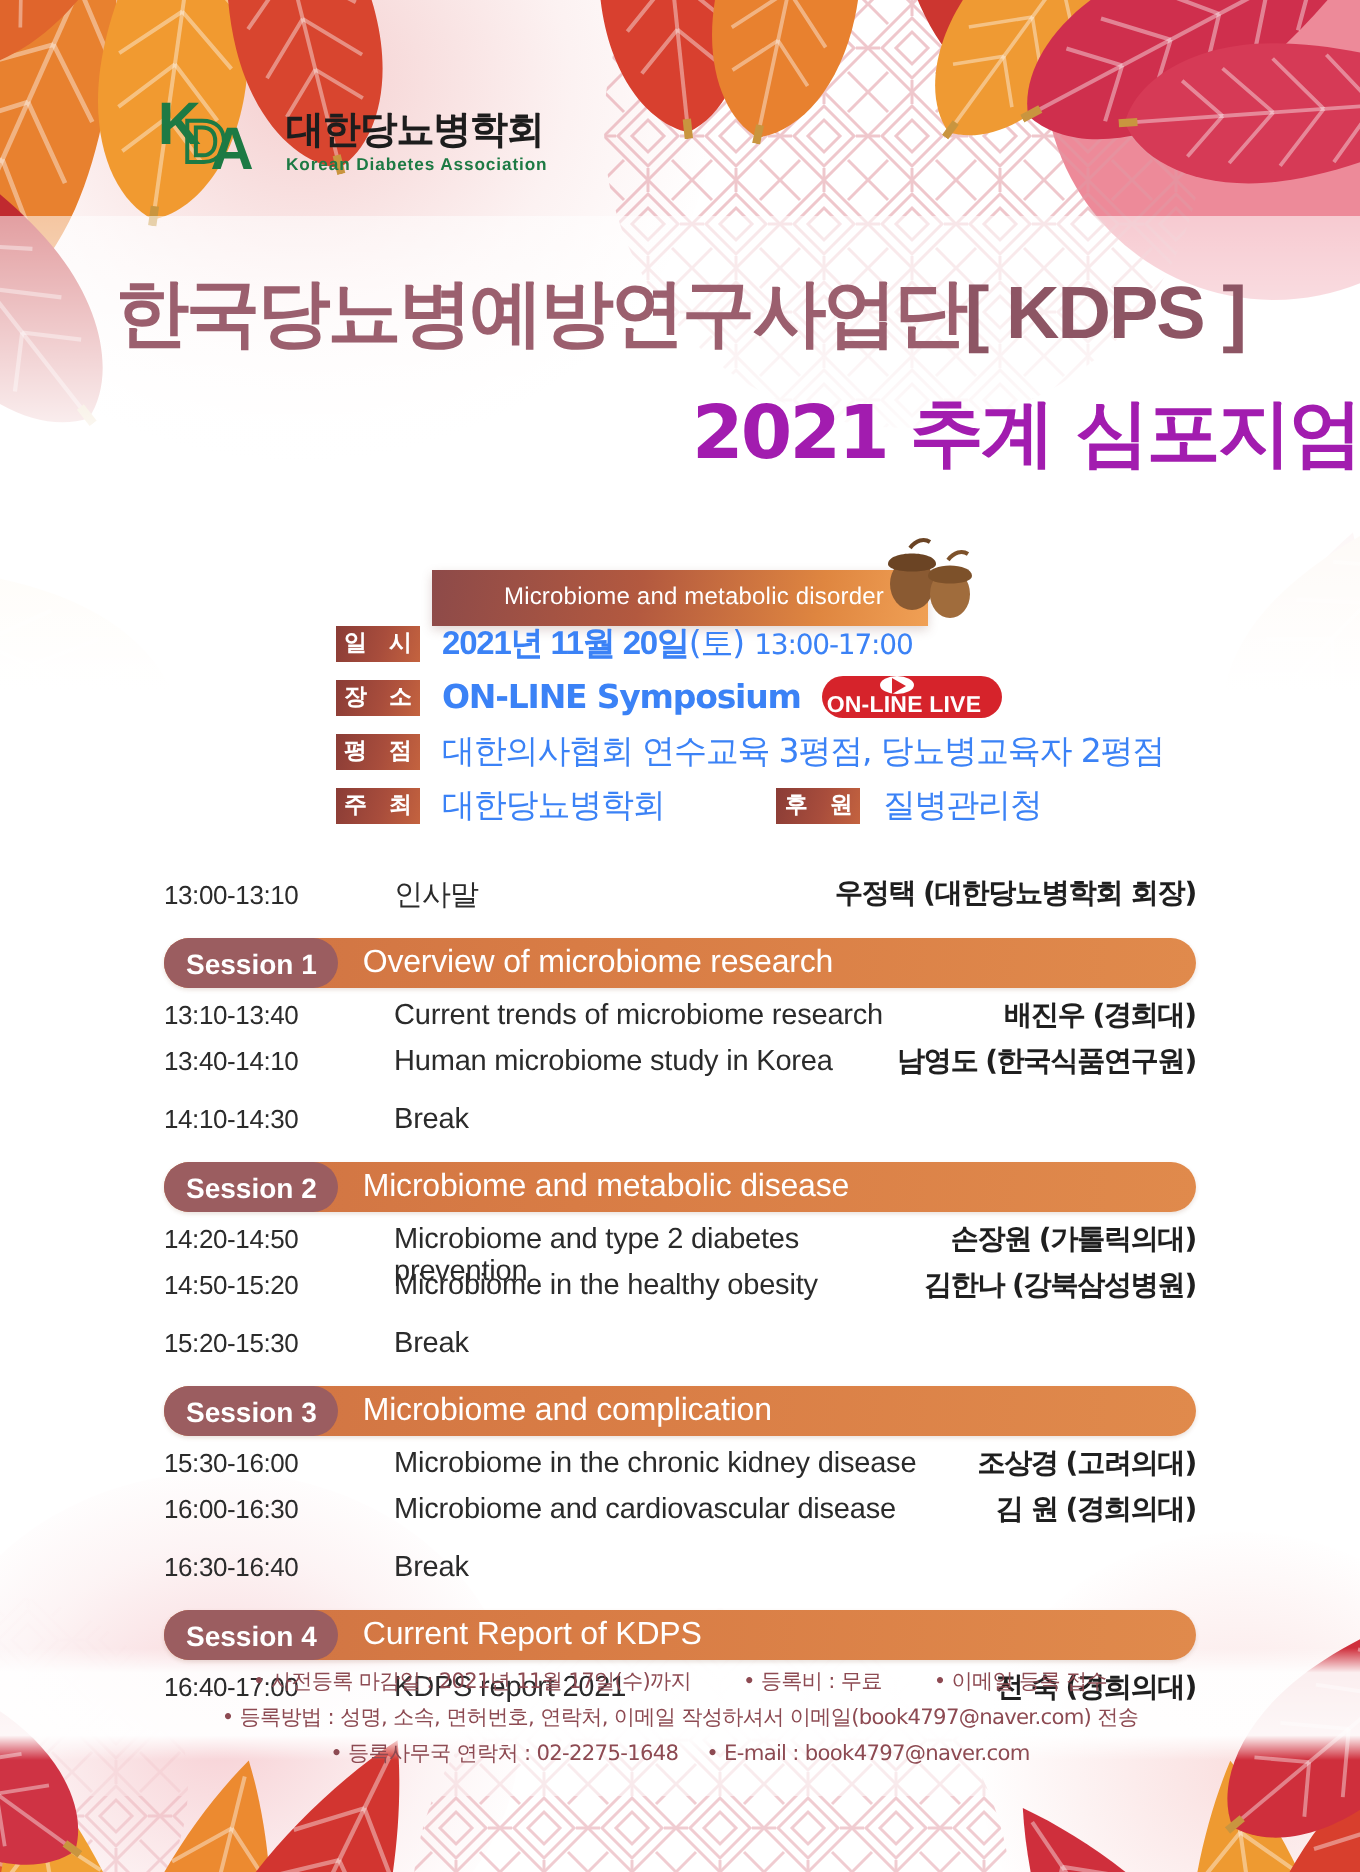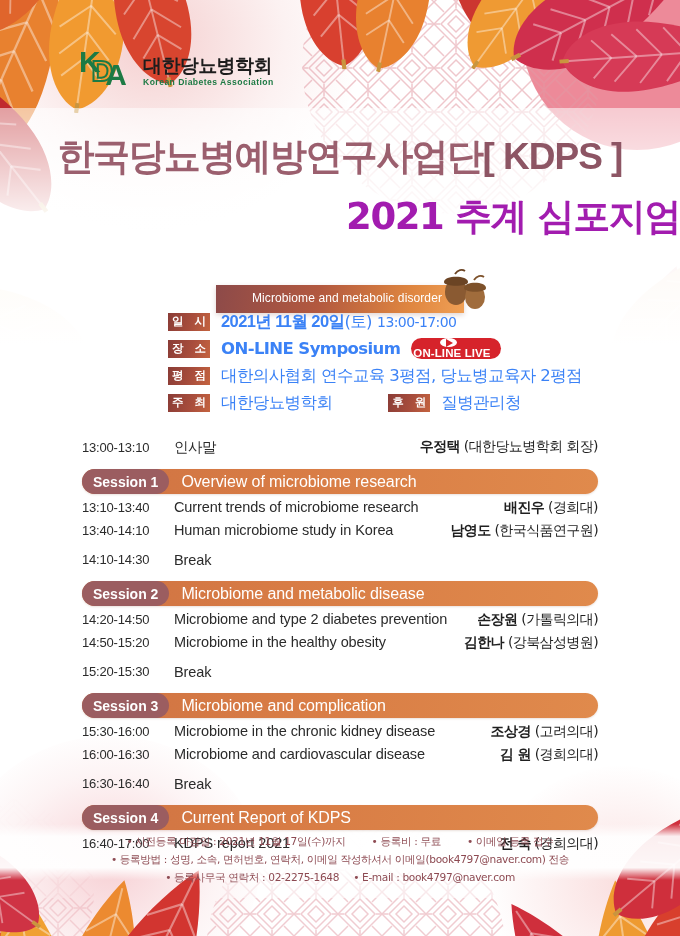--- a/index.html
+++ b/index.html
@@ -258,20 +258,21 @@
     font-family: "Liberation Sans", sans-serif;
     font-size: 16px;
     margin-left: 12px;
     letter-spacing: -.1px;
     white-space: nowrap;
   }
   .row {
     display: flex;
     align-items: baseline;
     height: 23px;
+    gap: 23px;
   }
   .row.break-row { height: 29px; align-items: center; }
   .row .time {
     width: 92px;
     flex: 0 0 92px;
     font-family: "Liberation Sans", sans-serif;
     font-size: 13px;
     color: #2b2b2b;
     letter-spacing: -.2px;
   }
@@ -290,21 +291,21 @@
   .row .speaker {
     flex: 0 0 auto;
     text-align: right;
     font-family: "DejaVu Sans", sans-serif;
     font-size: 14px;
     color: #1f1f1f;
     letter-spacing: -.6px;
     white-space: nowrap;
   }
   .row .speaker b { font-weight: bold; }
-  .row .speaker .aff { font-weight: normal; }
+  .row .speaker .aff { font-weight: bold; }
   .row.greeting { height: 30px; align-items: center; }
 
   
   .footer {
     position: absolute;
     left: 0; right: 0; top: 832px;
     text-align: center;
     font-family: "DejaVu Sans", sans-serif;
     font-size: 10.6px;
     color: #8d4a52;

